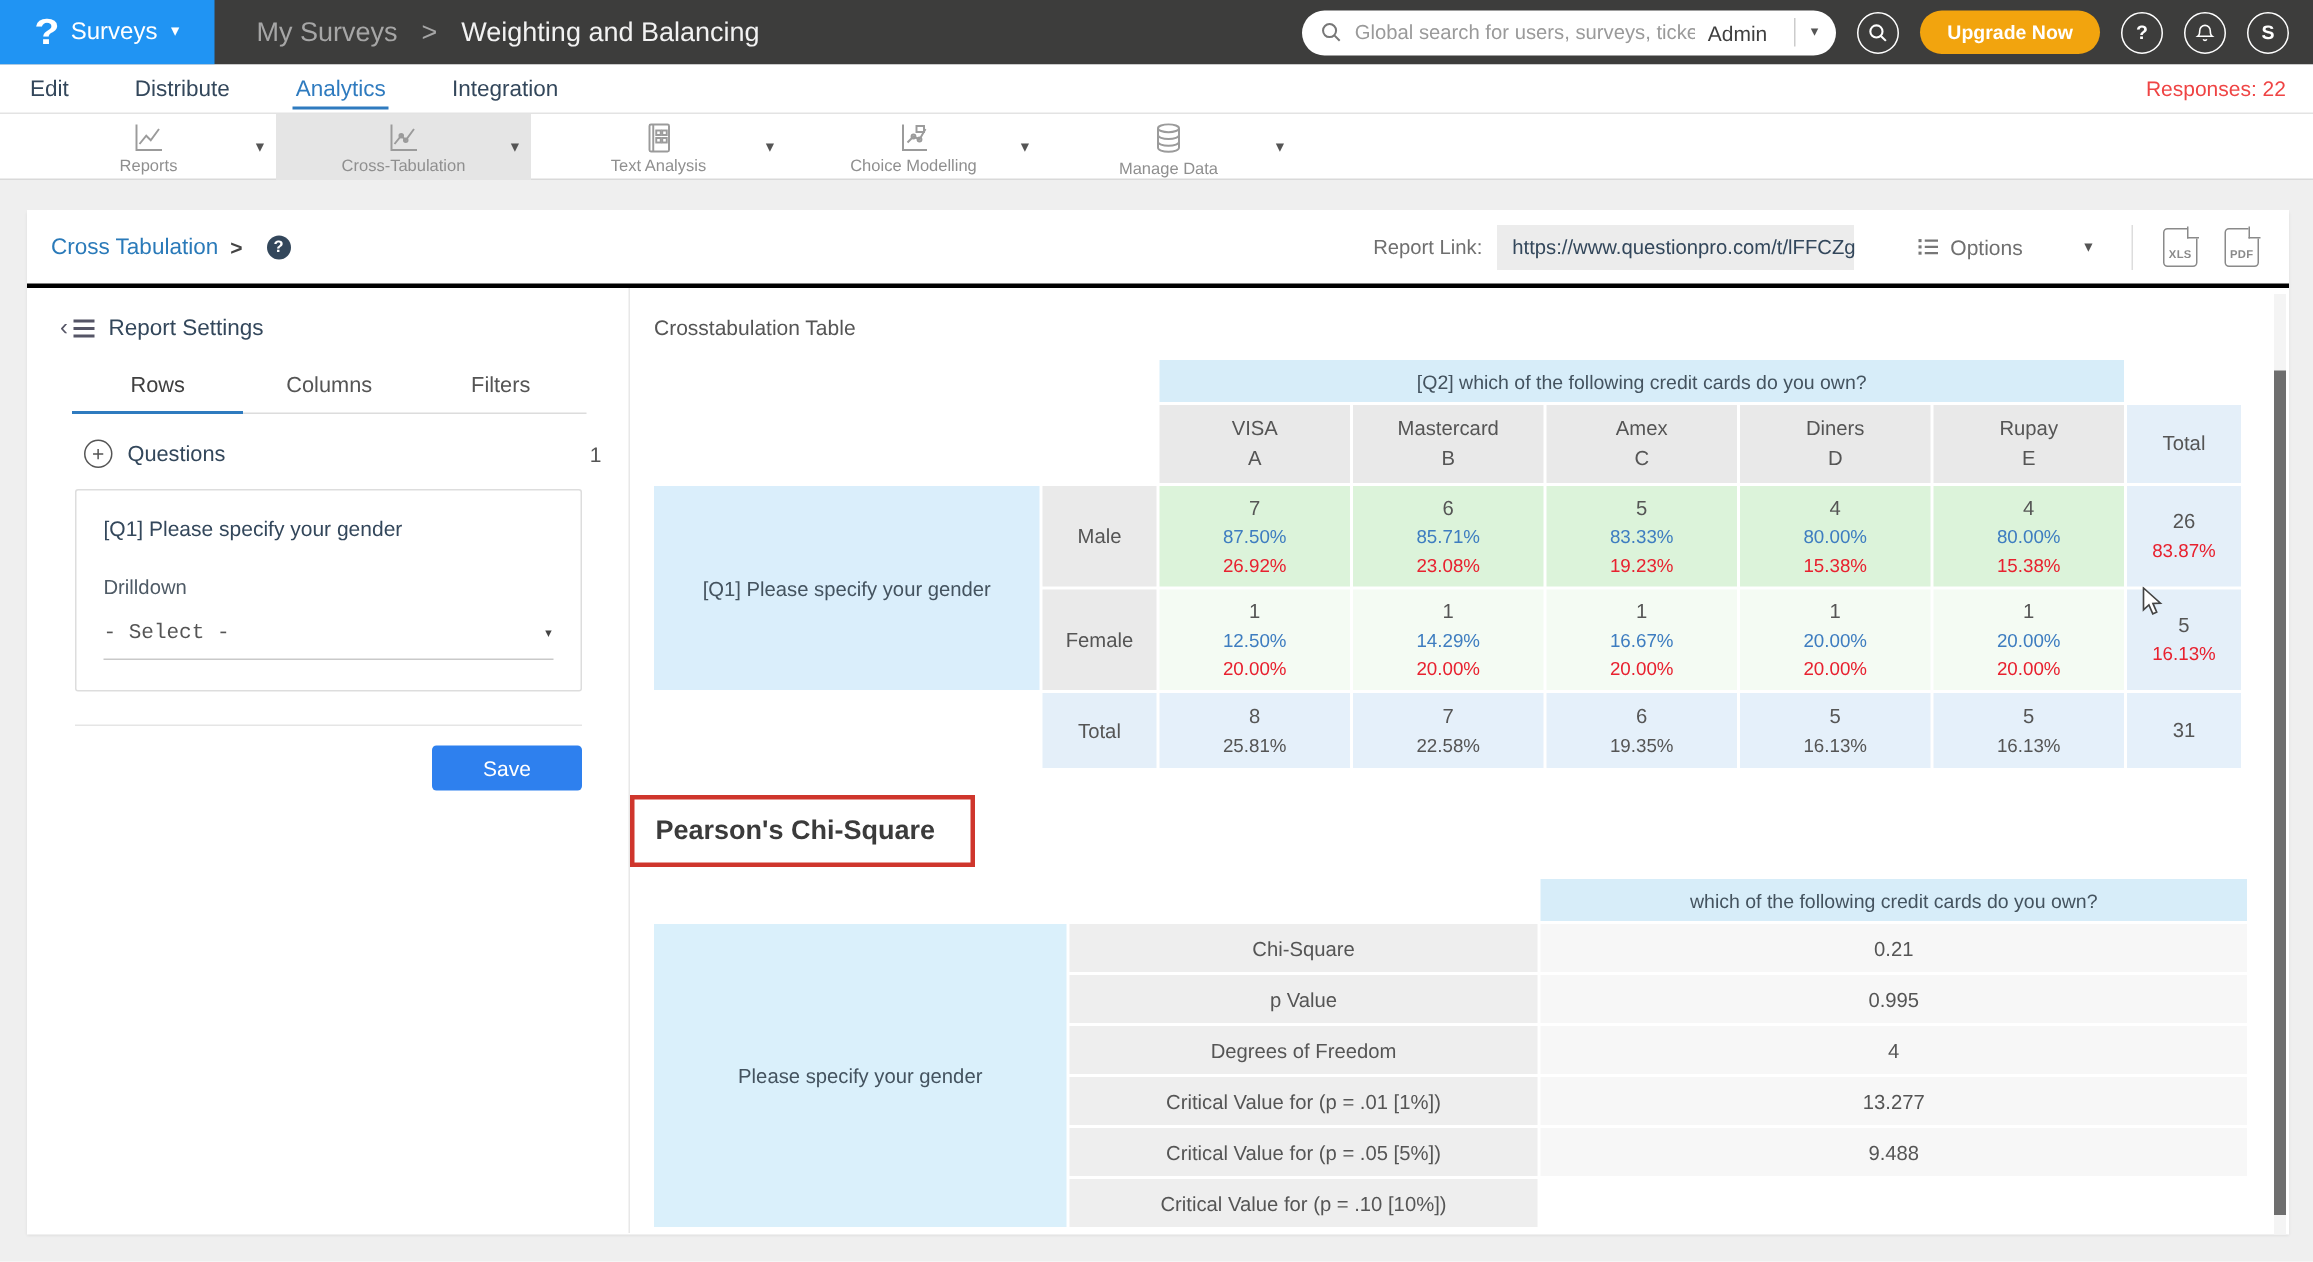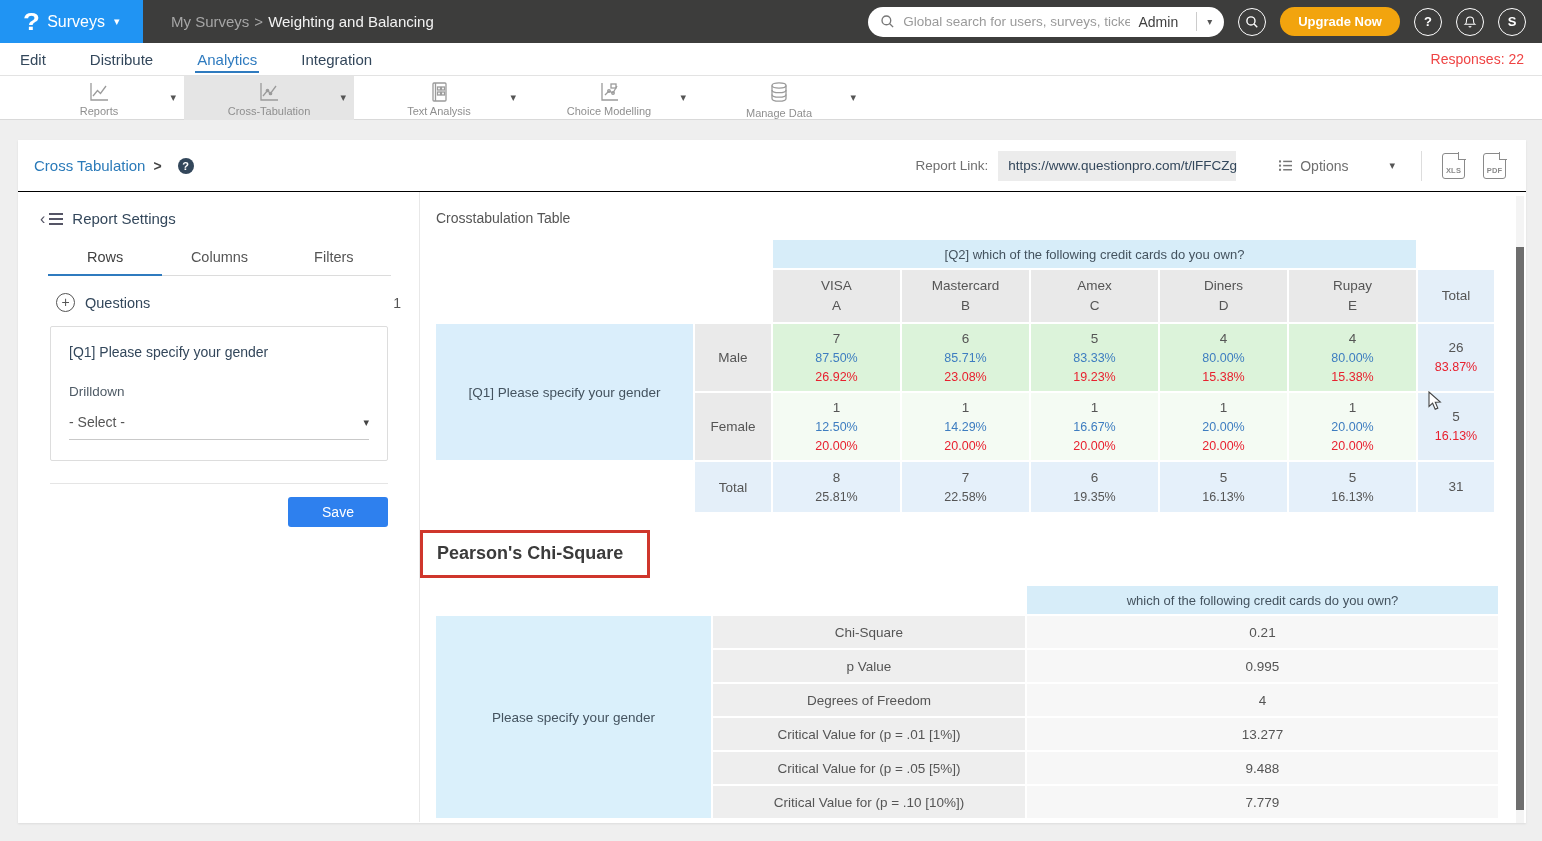--- a/index.html
+++ b/index.html
@@ -6,21 +6,21 @@
   html,body { width:1542px; height:841px; }
   body { font-family:"Liberation Sans","DejaVu Sans",sans-serif; background:#efefef; overflow:hidden; }
   .screen { position:relative; width:1542px; height:841px; background:#efefef; }
 
   
   .topbar { position:absolute; left:0; top:0; width:1542px; height:43px; background:#3d3d3c; display:flex; align-items:center; }
   .logo-area { width:143px; height:43px; background:#2094f3; display:flex; align-items:center; justify-content:center; gap:9px; color:#fff; cursor:pointer; }
   .logo-glyph { font-size:24px; font-weight:bold; color:#fff; transform:scaleX(1.15); }
   .logo-product { font-size:16px; color:#fff; }
   .caret { font-size:11px; line-height:1; }
-  .top-crumb { margin-left:28px; font-size:15px; color:#a6a6a6; display:flex; gap:5px; align-items:center; }
+  .top-crumb { margin-left:28px; font-size:18px; color:#a6a6a6; display:flex; gap:16px; align-items:center; }
   .top-crumb .crumb-current { color:#f2f2f2; }
   .top-right { margin-left:auto; display:flex; align-items:center; gap:14px; padding-right:16px; }
   .search-pill { width:356px; height:30px; background:#fff; border-radius:16px; display:flex; align-items:center; padding:0 10px 0 12px; gap:8px; }
   .search-pill input { flex:1; border:none; outline:none; font-size:13.5px; color:#444; background:transparent; font-family:inherit; }
   .search-pill input::placeholder { color:#9a9a9a; }
   .scope { font-size:14px; color:#3f3f3f; padding-right:10px; }
   .scope-caret { border-left:1px solid #ccc; padding:4px 2px 4px 10px; color:#555; font-size:10px; cursor:pointer; }
   .circle-btn { width:28px; height:28px; border:1.6px solid #fff; border-radius:50%; display:flex; align-items:center; justify-content:center; color:#fff; font-size:13px; font-weight:bold; cursor:pointer; flex-shrink:0; }
   .upgrade-btn { height:29px; padding:0 18px; background:#f2a40e; border:none; border-radius:15px; color:#fff; font-weight:bold; font-size:13px; cursor:pointer; font-family:inherit; }
 
@@ -33,21 +33,21 @@
   
   .toolbar { position:absolute; left:0; top:76px; width:1542px; height:44px; background:#fff; border-bottom:1px solid #d9d9d9; display:flex; padding-left:14px; }
   .tb-item { position:relative; width:170px; height:44px; display:flex; flex-direction:column; align-items:center; padding-top:5px; cursor:pointer; }
   .tb-item.active { background:#e5e5e5; }
   .tb-item svg { stroke:#9b9b9b; }
   .tb-label { font-size:11px; color:#8f8f8f; margin-top:2px; }
   .tb-caret { position:absolute; right:8px; top:15px; color:#555; font-size:11px; }
 
   
   .content-card { position:absolute; left:18px; top:140px; width:1508px; height:683px; background:#fff; box-shadow:0 1px 2px rgba(0,0,0,.08); }
-  .card-header { height:52px; border-bottom:1px solid #000000; display:flex; align-items:center; padding:0 16px; }
+  .card-header { height:52px; border-bottom:3px solid #000000; display:flex; align-items:center; padding:0 16px; }
   .bc-link { color:#2a7ab9; font-size:15px; cursor:pointer; }
   .bc-sep { color:#444; font-weight:bold; font-size:14px; margin:0 8px; }
   .bc-title { color:#4c4c4c; font-size:15px; }
   .help-dot { width:16px; height:16px; background:#33475b; color:#fff; border-radius:50%; font-size:11px; font-weight:bold; display:inline-flex; align-items:center; justify-content:center; margin-left:8px; cursor:pointer; }
   .hdr-right { margin-left:auto; display:flex; align-items:center; }
   .rl-label { font-size:13.5px; color:#6f6f6f; margin-right:10px; }
   .url-box { width:238px; height:30px; background:#ececec; display:flex; align-items:center; padding:0 8px 0 10px; gap:6px; }
   .url-text { font-size:13.5px; color:#33475b; white-space:nowrap; }
   .options-grp { display:flex; align-items:center; margin-left:42px; gap:7px; color:#6f6f6f; font-size:14px; cursor:pointer; }
   .opt-caret { margin-left:34px; color:#555; font-size:11px; }
@@ -69,21 +69,21 @@
   .sp-tabs { display:flex; margin:22px 28px 0 30px; border-bottom:1px solid #dcdcdc; }
   .sp-tab { width:115px; text-align:center; font-size:14.5px; color:#555; padding-bottom:9px; cursor:pointer; }
   .sp-tab.active { color:#404040; border-bottom:2px solid #2f7bbf; margin-bottom:-1px; }
   .q-row { display:flex; align-items:center; margin:17px 18px 0 38px; }
   .plus-circle { width:19px; height:19px; border:1.5px solid #555; border-radius:50%; color:#555; font-size:14px; display:flex; align-items:center; justify-content:center; cursor:pointer; line-height:1; padding-bottom:1px; }
   .q-label { font-size:14.5px; color:#33475b; margin-left:10px; }
   .q-count { margin-left:auto; font-size:14px; color:#555; }
   .q-box { margin:14px 31px 0 32px; border:1px solid #ddd; border-radius:2px; padding:17px 18px 20px; }
   .q-text { font-size:14px; color:#33475b; }
   .drill-label { font-size:13.5px; color:#4f5b66; margin-top:24px; }
-  .select-line { display:flex; align-items:center; margin-top:15px; border-bottom:1px solid #c9c9c9; padding-bottom:9px; cursor:pointer; }
+  .select-line { display:flex; align-items:center; margin-top:15px; border-bottom:1px solid #c9c9c9; padding-bottom:9px; cursor:pointer;font-family:Liberation Mono, monospace; }
   .select-val { font-size:14px; color:#555; }
   .select-caret { margin-left:auto; color:#444; font-size:11px; }
   .sp-div { border-top:1px solid #e5e5e5; margin:22px 31px 0 32px; }
   .save-btn { display:block; margin:13px 31px 0 auto; width:100px; height:30px; background:#2e80ee; color:#fff; border:none; border-radius:3px; font-size:14px; cursor:pointer; font-family:inherit; }
 
   
   .report { flex:1; padding:18px 0 0 16px; overflow:hidden; }
   .section-label { font-size:14px; color:#555; }
 
   .xtab { display:grid; grid-template-columns:257px 76px repeat(5,127px) 76px; grid-template-rows:28px 52px 67px 67px 50px; gap:2px; margin-top:14px; width:max-content; }
@@ -439,21 +439,20 @@
           <div class="chi-value" style="grid-column:3;grid-row:2;">0.21</div>
           <div class="chi-label" style="grid-column:2;grid-row:3;">p Value</div>
           <div class="chi-value" style="grid-column:3;grid-row:3;">0.995</div>
           <div class="chi-label" style="grid-column:2;grid-row:4;">Degrees of Freedom</div>
           <div class="chi-value" style="grid-column:3;grid-row:4;">4</div>
           <div class="chi-label" style="grid-column:2;grid-row:5;">Critical Value for (p = .01 [1%])</div>
           <div class="chi-value" style="grid-column:3;grid-row:5;">13.277</div>
           <div class="chi-label" style="grid-column:2;grid-row:6;">Critical Value for (p = .05 [5%])</div>
           <div class="chi-value" style="grid-column:3;grid-row:6;">9.488</div>
           <div class="chi-label" style="grid-column:2;grid-row:7;">Critical Value for (p = .10 [10%])</div>
-          <div class="chi-value" style="grid-column:3;grid-row:7;">7.779</div>
         </div>
       </main>
     </div>
   </div>
 
   <div class="scroll-track"></div>
   <div class="scroll-thumb"></div>
 
   <svg class="cursor" width="16" height="20" viewBox="0 0 16 20">
     <path d="M1 1 L1 15.5 L4.6 12.2 L7.2 18.2 L9.8 17.1 L7.3 11.3 L12.3 11.1 Z" fill="#fff" stroke="#444" stroke-width="1.1"></path>

